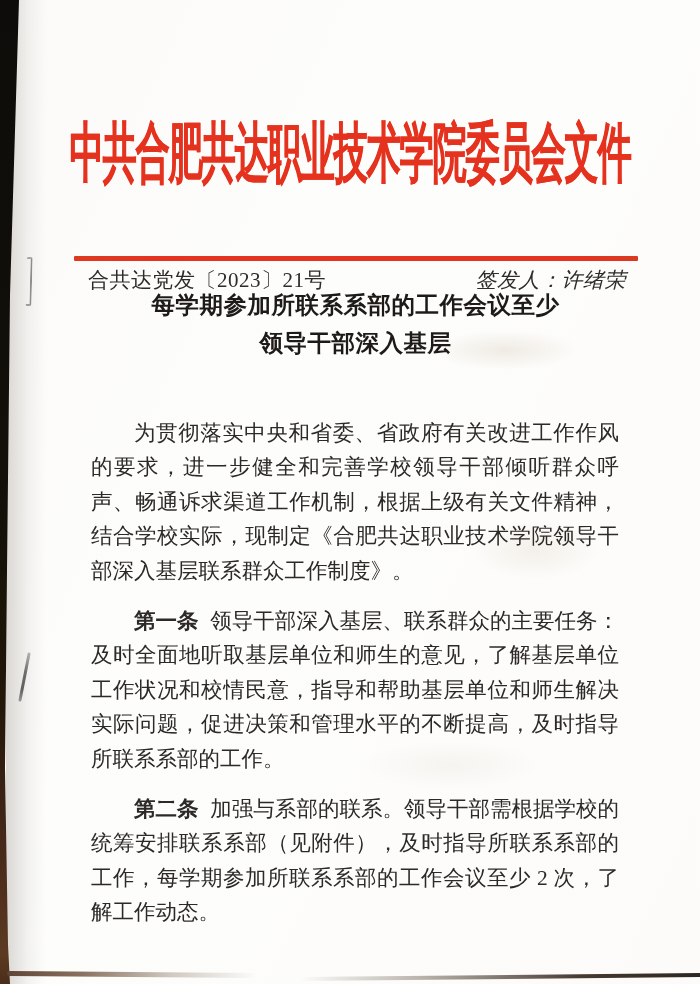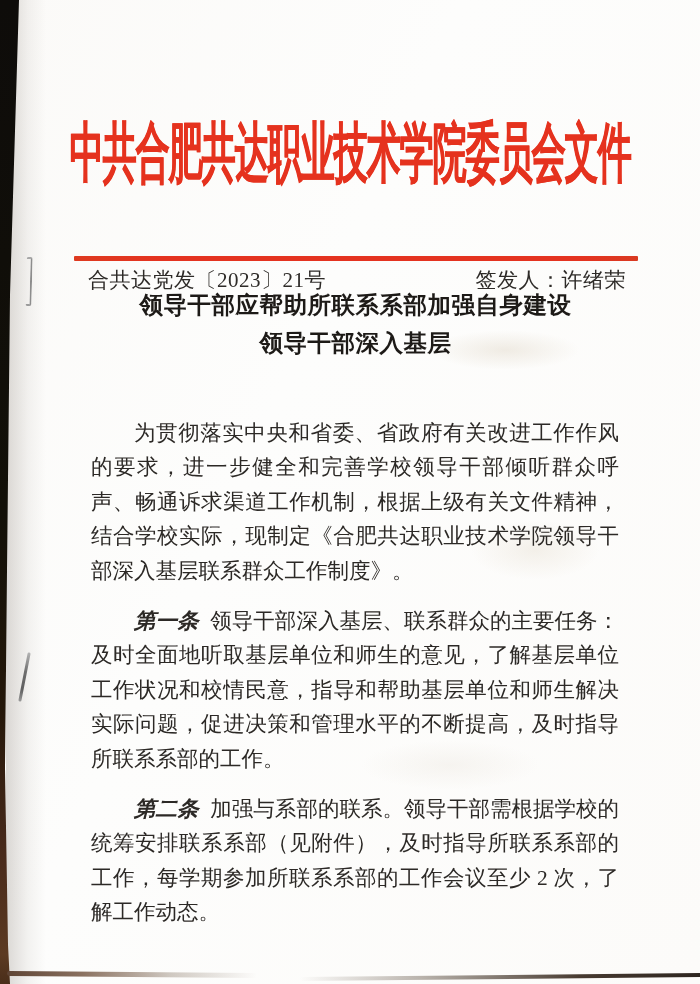--- a/index.html
+++ b/index.html
@@ -97,21 +97,21 @@
     top: 226px; left: 75px;
     width: 561px;
     display: flex;
     justify-content: space-between;
     align-items: baseline;
     font-size: 21px;
     color: #2e2b28;
     margin-top: 40px;
   }
   .doc-number { padding-left: 13px; letter-spacing: 0.5px; }
-  .doc-issuer { padding-right: 10px; letter-spacing: 0.5px; }
+  .doc-issuer { padding-right: 10px; letter-spacing: 0.5px; font-style: italic; }
 
   .red-rule {
     position: absolute;
     top: 256px; left: 74px;
     width: 564px; height: 5px;
     background: linear-gradient(90deg, #de3a20, #e43320 15%, #e43320 90%, #d93a22);
     border-radius: 1px;
   }
 
   
@@ -132,21 +132,21 @@
     position: absolute;
     top: 400px; left: 75px;
     width: 560px;
     font-size: 21.5px;
     line-height: 34.4px;
     color: #2c2926;
     text-align: justify;
     letter-spacing: 0;
   }
   .doc-body p { text-indent: 2em; margin: 16px; }
-  .para-lead { font-weight: bold; margin-right: 0.55em; font-style: italic; }
+  .para-lead { font-weight: bold; margin-right: 0.55em; }
   .para-lead:empty { margin-right: 0; }
 </style>
 </head>
 <body>
 
 <div class="page">
 
   <div class="edge-left-shadow"></div>
   <div class="edge-left"></div>
   <div class="edge-bottom-left"></div>
@@ -160,21 +160,21 @@
   <div class="red-head">中共合肥共达职业技术学院委员会文件</div>
 
   <div class="doc-meta">
     <span class="doc-number">合共达党发〔2023〕21号</span>
     <span class="doc-issuer">签发人：许绪荣</span>
   </div>
 
   <div class="red-rule"></div>
 
   <div class="doc-title">
-    <div>领导干部应帮助所联系系部加强自身建设</div>
+    <div>每学期参加所联系系部的工作会议至少</div>
     <div>领导干部深入基层</div>
   </div>
 
   <div class="doc-body">
     <p><span class="para-lead"></span><span>为贯彻落实中央和省委、省政府有关改进工作作风的要求，进一步健全和完善学校领导干部倾听群众呼声、畅通诉求渠道工作机制，根据上级有关文件精神，结合学校实际，现制定《合肥共达职业技术学院领导干部深入基层联系群众工作制度》。</span></p>
     <p><span class="para-lead">第一条</span><span>领导干部深入基层、联系群众的主要任务：及时全面地听取基层单位和师生的意见，了解基层单位工作状况和校情民意，指导和帮助基层单位和师生解决实际问题，促进决策和管理水平的不断提高，及时指导所联系系部的工作。</span></p>
     <p><span class="para-lead">第二条</span><span>加强与系部的联系。领导干部需根据学校的统筹安排联系系部（见附件），及时指导所联系系部的工作，每学期参加所联系系部的工作会议至少 2 次，了解工作动态。</span></p>
   </div>
 
 </div>

